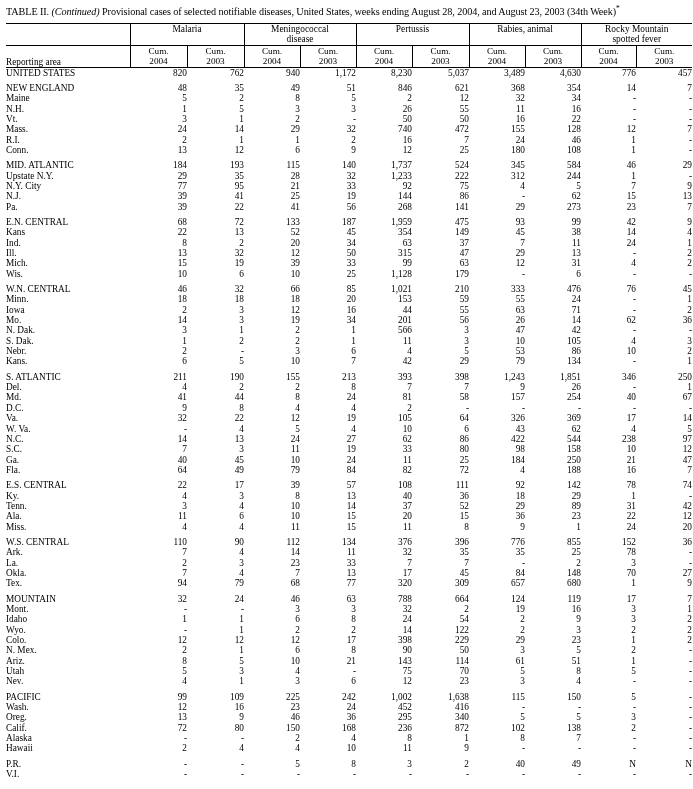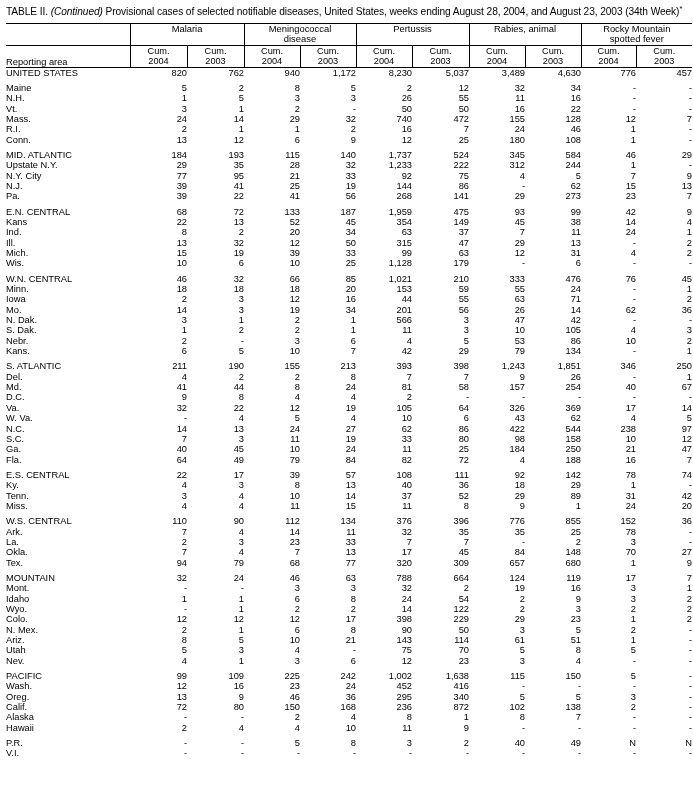--- a/index.html
+++ b/index.html
@@ -13,20 +13,21 @@
     font-family: "Liberation Sans", sans-serif;
     color: #000000;
     overflow: hidden;
   }
   .page {
     width: 693px;
     height: 789px;
     position: relative;
     box-sizing: border-box;
     padding: 6px 4px 0 4px;
+    font-family: Liberation Serif, serif;
   }
   .title {
     font-size: 10.2px;
     line-height: 12.5px;
     letter-spacing: -0.1px;
     margin: 0 0 4px 2px;
     width: 686px;
   }
   .title i { font-style: italic; }
   .title sup { font-size: 7.5px; vertical-align: super; line-height: 0; }
@@ -201,20 +202,33 @@
           <td class="num">5,037</td>
           <td class="num">3,489</td>
           <td class="num">4,630</td>
           <td class="num">776</td>
           <td class="num">457</td>
         </tr>
         <tr class="spacer">
           <td colspan="11"></td>
         </tr>
         <tr class="row">
+          <td class="area">NEW ENGLAND</td>
+          <td class="num">48</td>
+          <td class="num">35</td>
+          <td class="num">49</td>
+          <td class="num">51</td>
+          <td class="num">846</td>
+          <td class="num">621</td>
+          <td class="num">368</td>
+          <td class="num">354</td>
+          <td class="num">14</td>
+          <td class="num">7</td>
+        </tr>
+        <tr class="row">
           <td class="area">Maine</td>
           <td class="num">5</td>
           <td class="num">2</td>
           <td class="num">8</td>
           <td class="num">5</td>
           <td class="num">2</td>
           <td class="num">12</td>
           <td class="num">32</td>
           <td class="num">34</td>
           <td class="num">-</td>
@@ -710,20 +724,33 @@
           <td class="num">10</td>
           <td class="num">14</td>
           <td class="num">37</td>
           <td class="num">52</td>
           <td class="num">29</td>
           <td class="num">89</td>
           <td class="num">31</td>
           <td class="num">42</td>
         </tr>
         <tr class="row">
+          <td class="area">Ala.</td>
+          <td class="num">11</td>
+          <td class="num">6</td>
+          <td class="num">10</td>
+          <td class="num">15</td>
+          <td class="num">20</td>
+          <td class="num">15</td>
+          <td class="num">36</td>
+          <td class="num">23</td>
+          <td class="num">22</td>
+          <td class="num">12</td>
+        </tr>
+        <tr class="row">
           <td class="area">Miss.</td>
           <td class="num">4</td>
           <td class="num">4</td>
           <td class="num">11</td>
           <td class="num">15</td>
           <td class="num">11</td>
           <td class="num">8</td>
           <td class="num">9</td>
           <td class="num">1</td>
           <td class="num">24</td>

